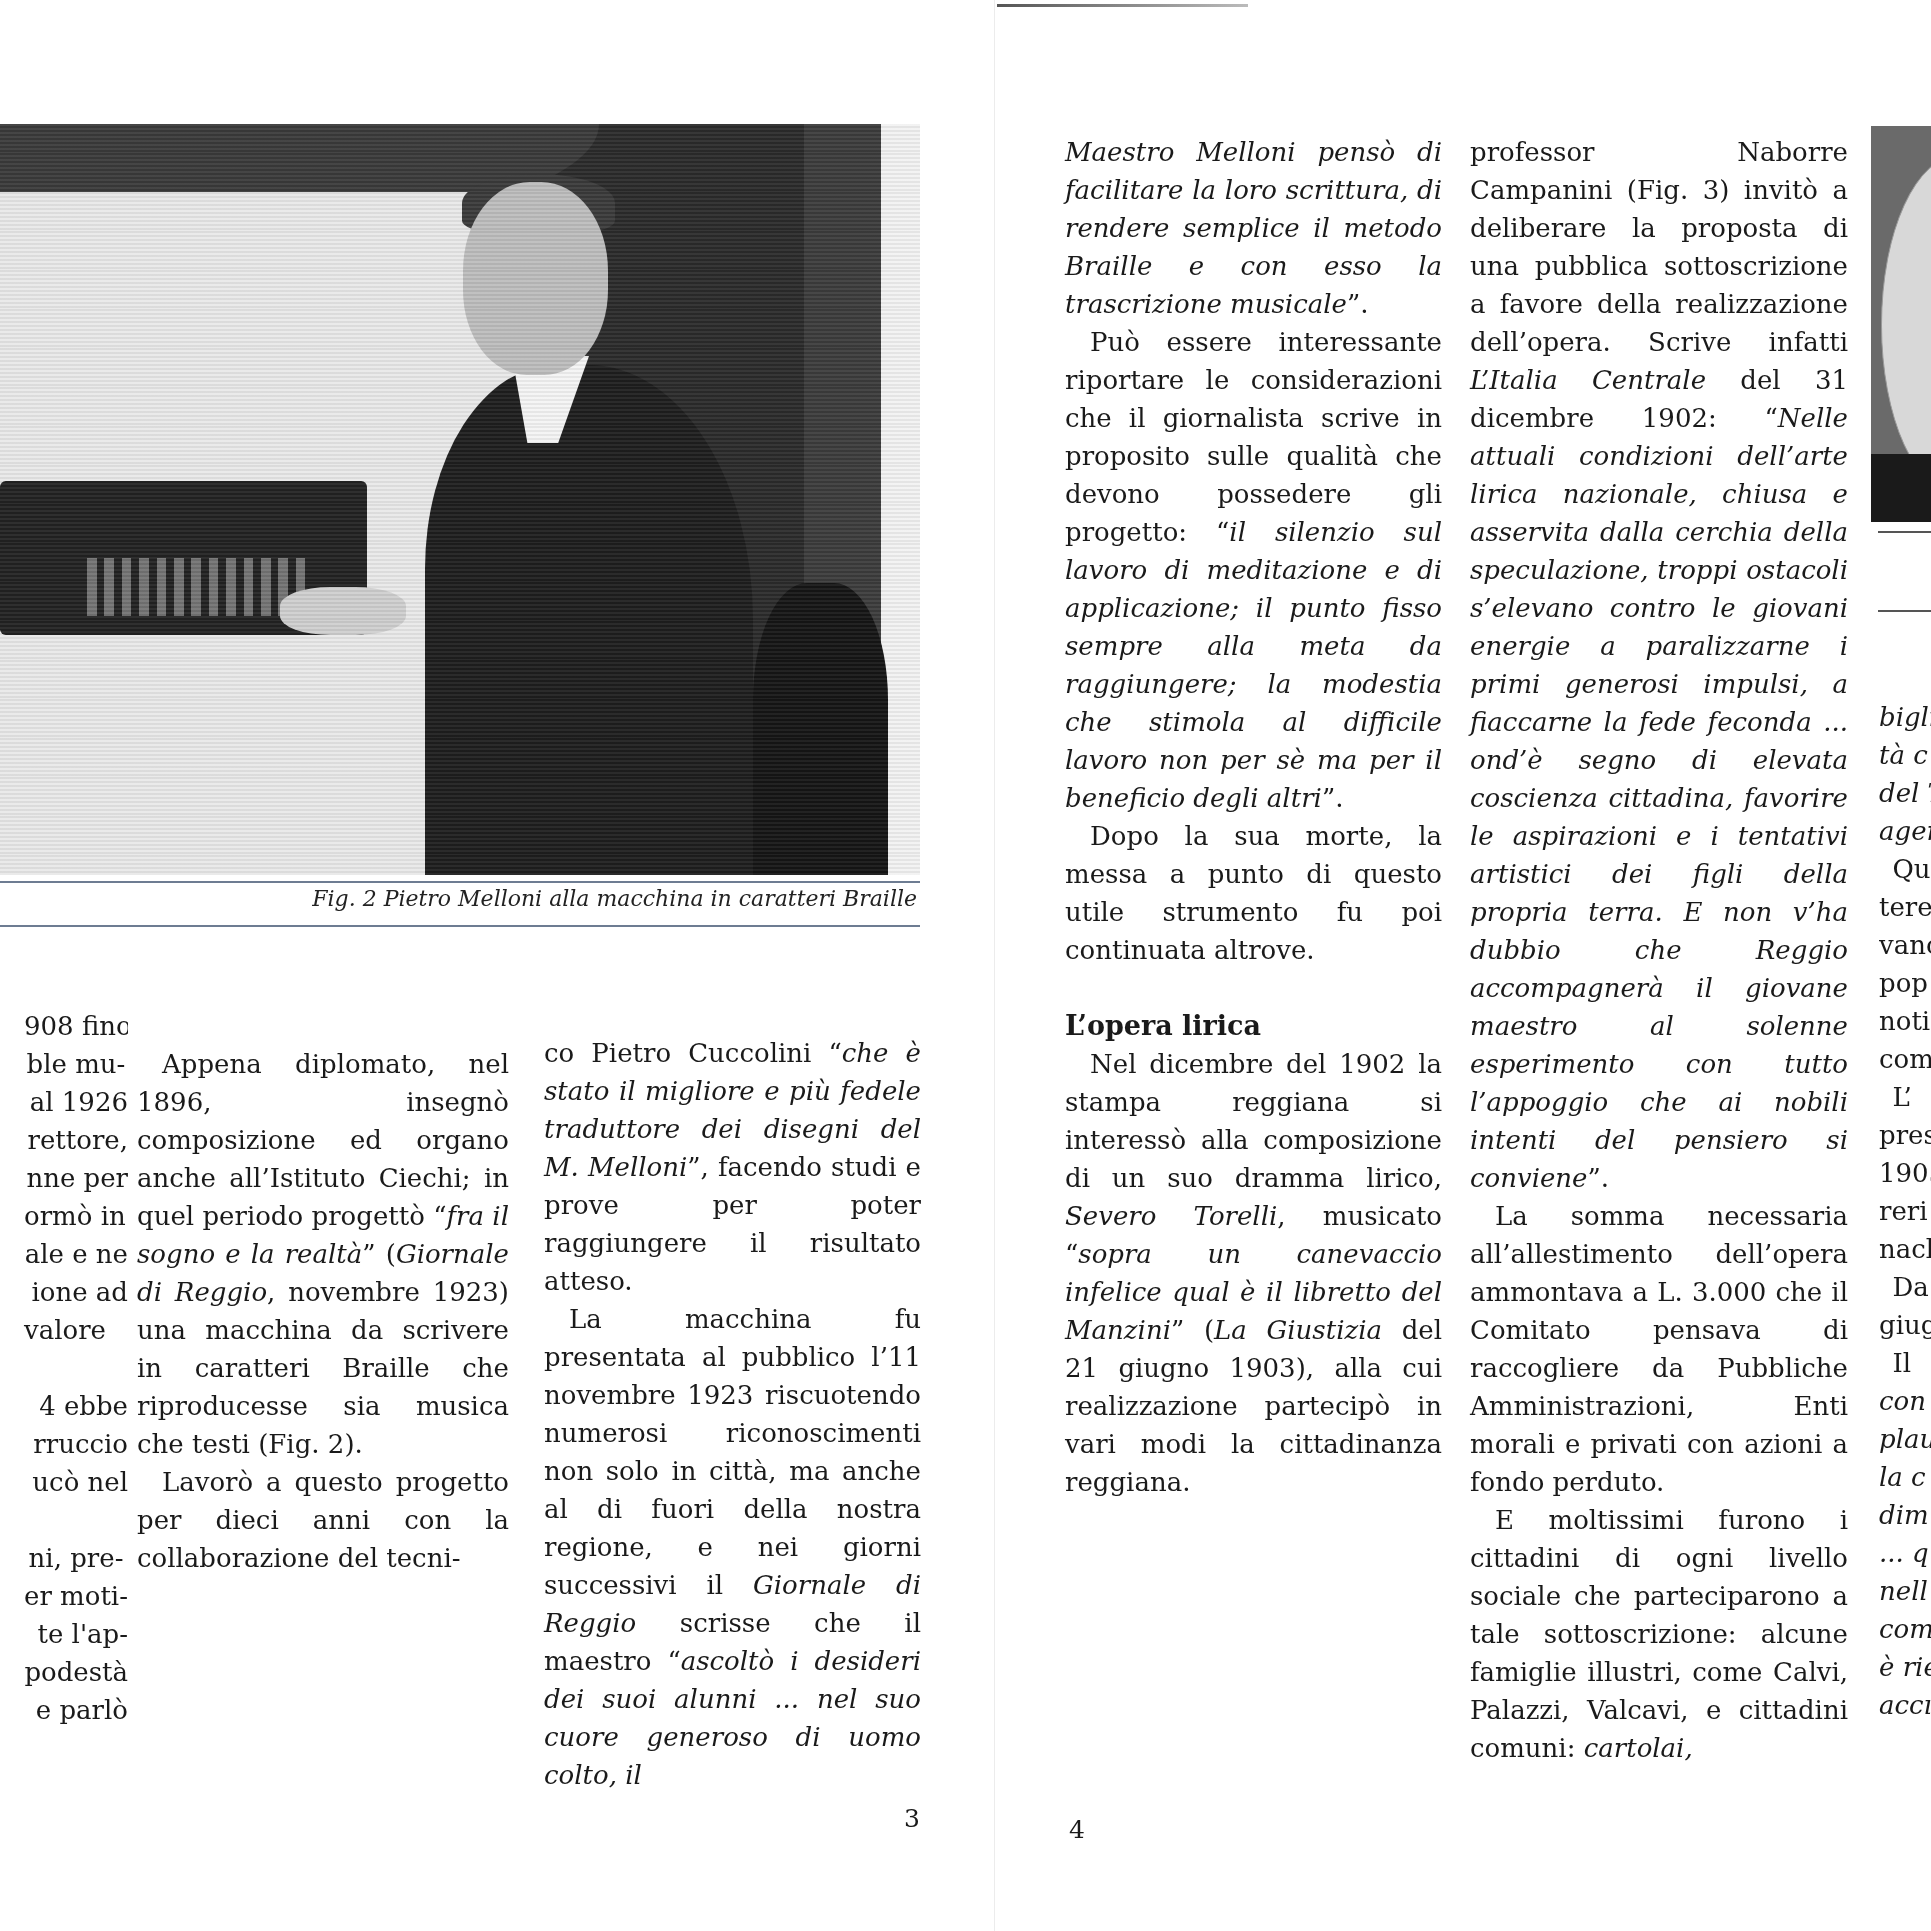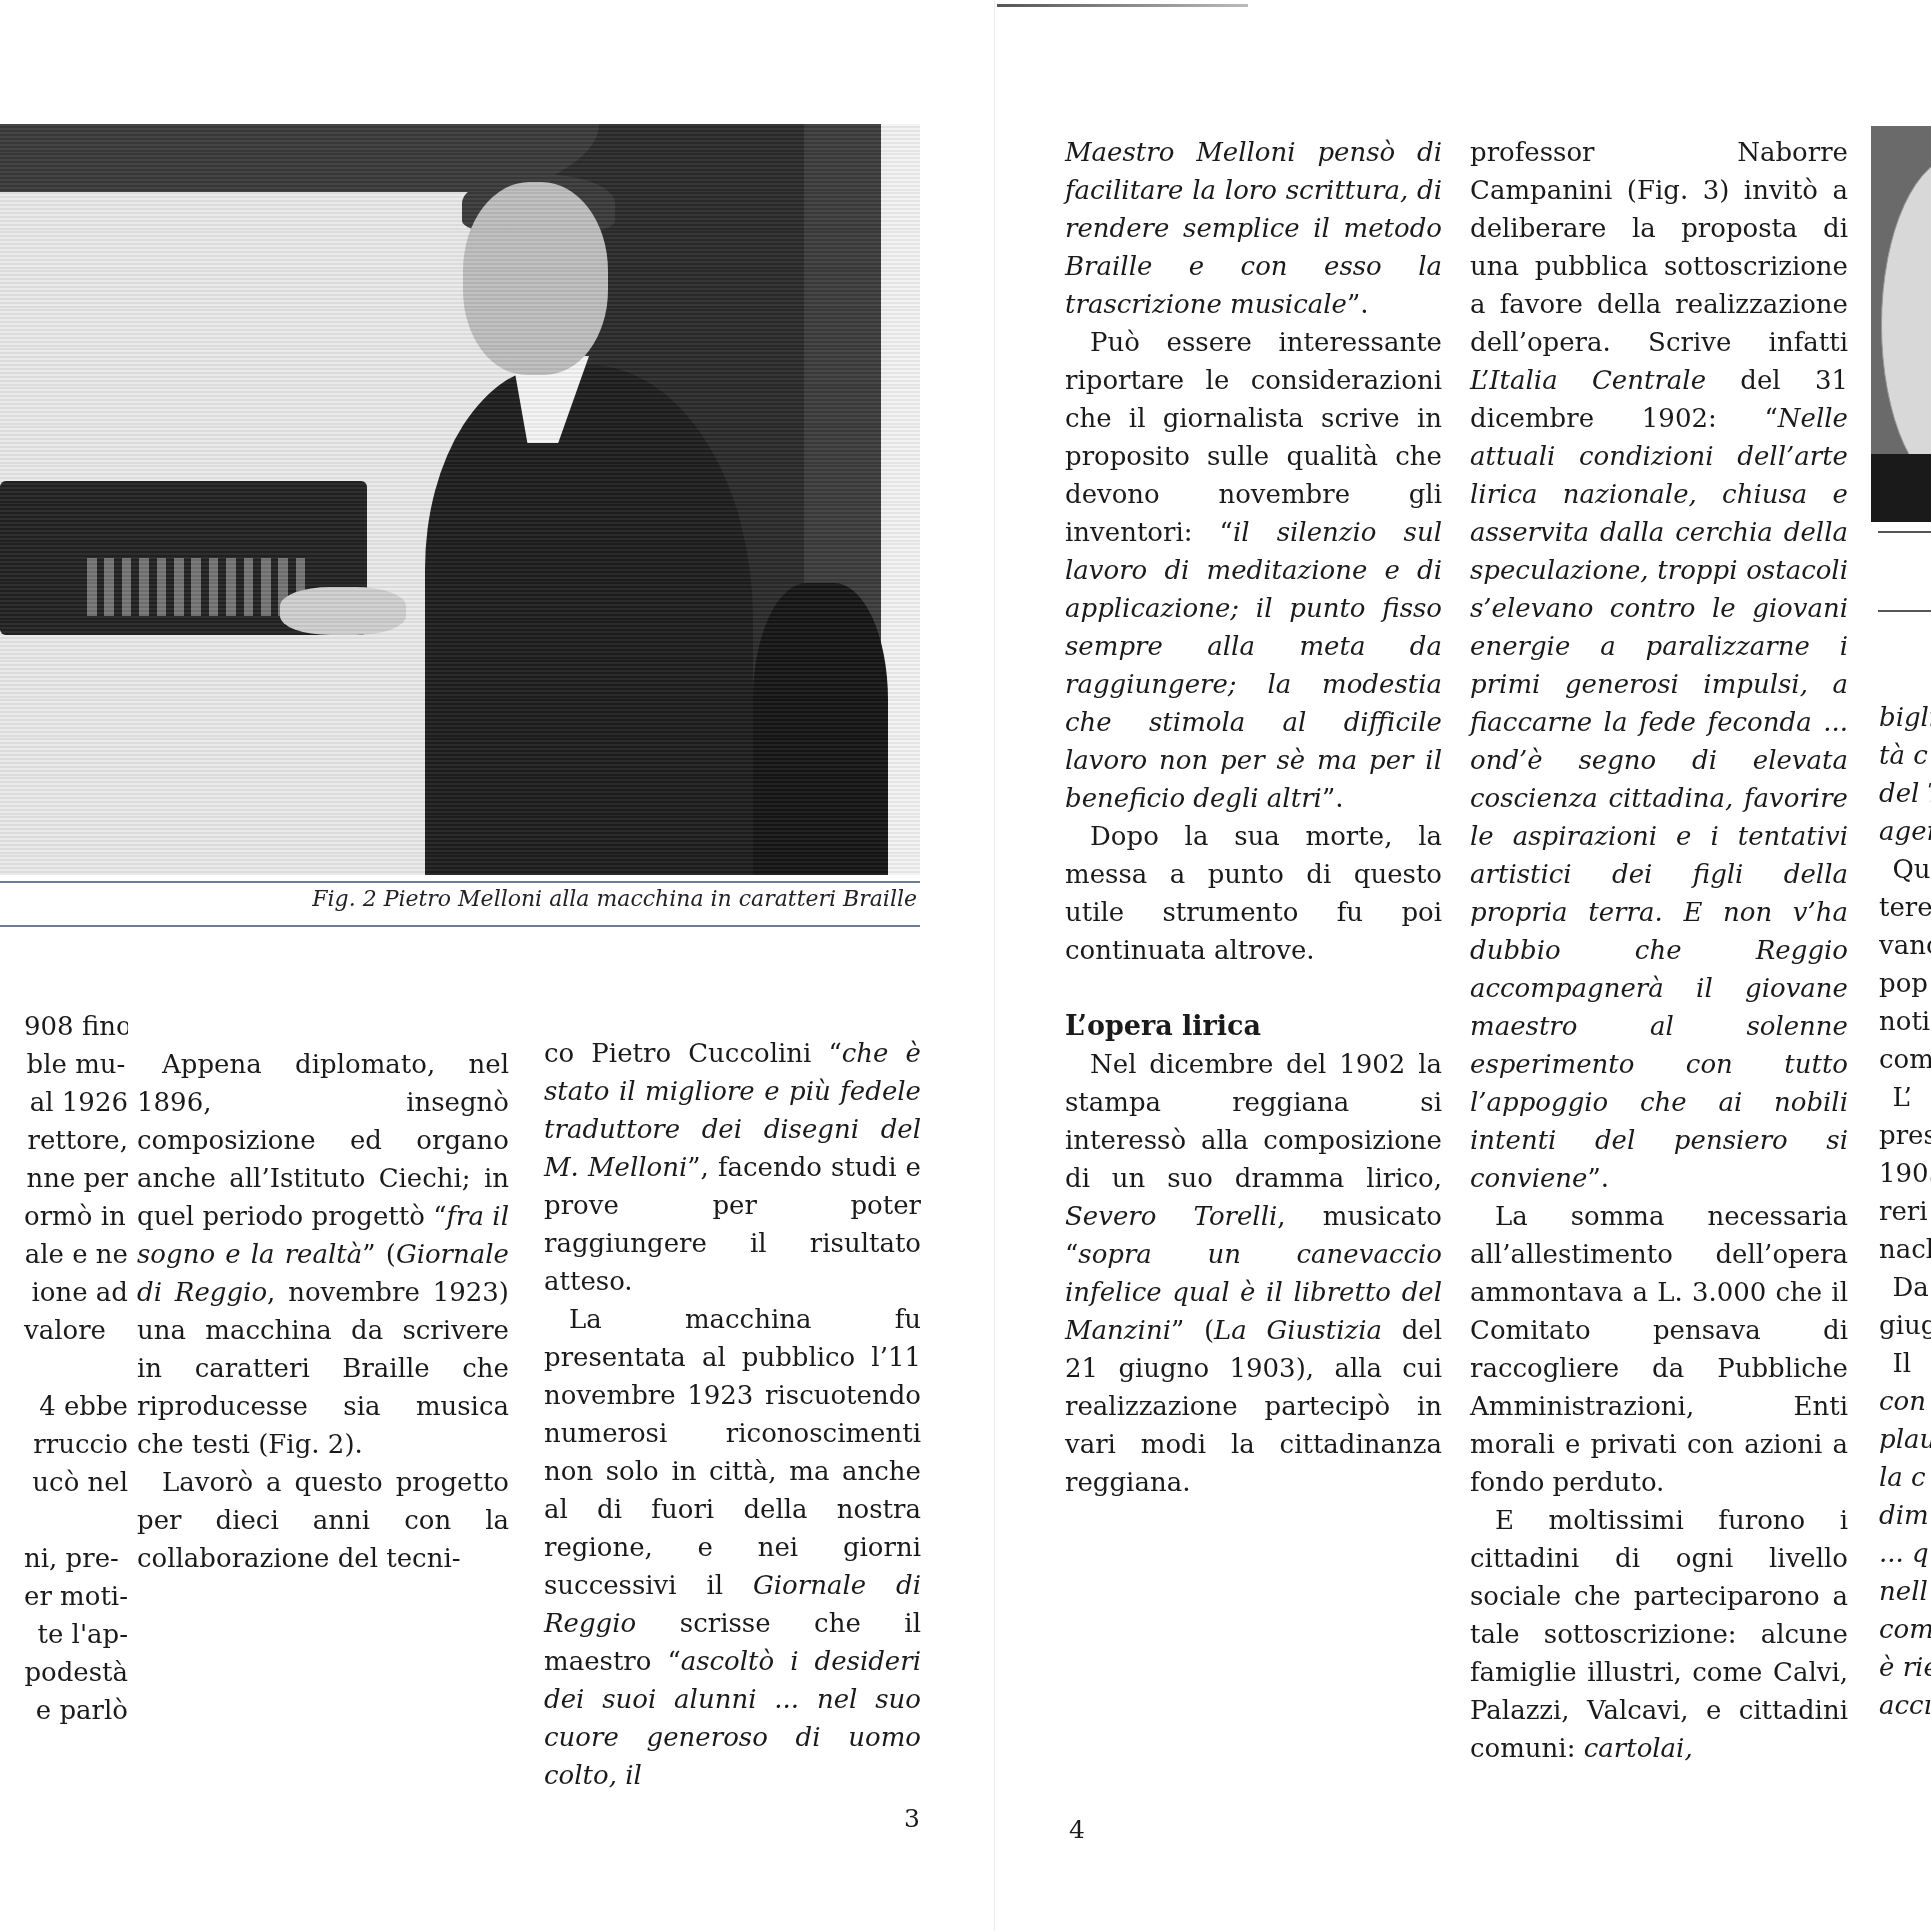--- a/index.html
+++ b/index.html
@@ -136,21 +136,21 @@
   <p style="text-align:right">nne per</p>
   <p style="text-align:left">ormò in</p>
   <p style="text-align:right">ale e ne</p>
   <p style="text-align:right">ione ad</p>
   <p style=""> valore</p>
   <p style="height:38px"></p>
   <p style="text-align:right">4 ebbe</p>
   <p style="text-align:right">rruccio</p>
   <p style="text-align:right">ucò nel</p>
   <p style="height:38px"></p>
-  <p style="text-align:left">ni, pre-</p>
+  <p style="text-align:center">ni, pre-</p>
   <p style="text-align:center">er moti-</p>
   <p style="text-align:right">te l'ap-</p>
   <p style="text-align:right">podestà</p>
   <p style="text-align:right">e parlò</p>
 </div>
 
 <div class="col" style="left:137px; top:1007px; width:372px;">
   <div class="gap"></div>
   <p class="indent"><span>Appena diplomato, nel 1896, insegnò composizione ed organo anche all’Istituto Ciechi; in quel periodo progettò “</span><i>fra il sogno e la realtà</i><span>” (</span><i>Giornale di Reggio</i><span>, novembre 1923) una macchina da scrivere in caratteri Braille che riproducesse sia musica che testi (Fig. 2).</span></p>
   <p class="indent">Lavorò a questo progetto per dieci anni con la collaborazione del tecni-</p>
@@ -158,21 +158,21 @@
 
 <div class="col" style="left:544px; top:1034px; width:377px;">
   <p><span>co Pietro Cuccolini “</span><i>che è stato il migliore e più fedele traduttore dei disegni del M. Melloni</i><span>”, facendo studi e prove per poter raggiungere il risultato atteso.</span></p>
   <p class="indent"><span>La macchina fu presentata al pubblico l’11 novembre 1923 riscuotendo numerosi riconoscimenti non solo in città, ma anche al di fuori della nostra regione, e nei giorni successivi il </span><i>Giornale di Reggio</i><span> scrisse che il maestro “</span><i>ascoltò i desideri dei suoi alunni ... nel suo cuore generoso di uomo colto, il</i></p>
 </div>
 
 <div class="pagenum" style="left:904px; top:1804px;">3</div>
 
 <div class="col" style="left:1065px; top:133px; width:377px;">
   <p><i>Maestro Melloni pensò di facilitare la loro scrittura, di rendere semplice il metodo Braille e con esso la trascrizione musicale</i><span>”.</span></p>
-  <p class="indent"><span>Può essere interessante riportare le considerazioni che il giornalista scrive in proposito sulle qualità che devono novembre gli inventori: “</span><i>il silenzio sul lavoro di meditazione e di applicazione; il punto fisso sempre alla meta da raggiungere; la modestia che stimola al difficile lavoro non per sè ma per il beneficio degli altri</i><span>”.</span></p>
+  <p class="indent"><span>Può essere interessante riportare le considerazioni che il giornalista scrive in proposito sulle qualità che devono possedere gli progetto: “</span><i>il silenzio sul lavoro di meditazione e di applicazione; il punto fisso sempre alla meta da raggiungere; la modestia che stimola al difficile lavoro non per sè ma per il beneficio degli altri</i><span>”.</span></p>
   <p class="indent">Dopo la sua morte, la messa a punto di questo utile strumento fu poi continuata altrove.</p>
   <div class="gap"></div>
   <h3 class="heading">L’opera lirica</h3>
   <p class="indent"><span>Nel dicembre del 1902 la stampa reggiana si interessò alla composizione di un suo dramma lirico, </span><i>Severo Torelli</i><span>, musicato “</span><i>sopra un canevaccio infelice qual è il libretto del Manzini</i><span>” (</span><i>La Giustizia</i><span> del 21 giugno 1903), alla cui realizzazione partecipò in vari modi la cittadinanza reggiana.</span></p>
 </div>
 
 <div class="col" style="left:1470px; top:133px; width:378px;">
   <p><span>professor Naborre Campanini (Fig. 3) invitò a deliberare la proposta di una pubblica sottoscrizione a favore della realizzazione dell’opera. Scrive infatti </span><i>L’Italia Centrale</i><span> del 31 dicembre 1902: “</span><i>Nelle attuali condizioni dell’arte lirica nazionale, chiusa e asservita dalla cerchia della speculazione, troppi ostacoli s’elevano contro le giovani energie a paralizzarne i primi generosi impulsi, a fiaccarne la fede feconda ... ond’è segno di elevata coscienza cittadina, favorire le aspirazioni e i tentativi artistici dei figli della propria terra. E non v’ha dubbio che Reggio accompagnerà il giovane maestro al solenne esperimento con tutto l’appoggio che ai nobili intenti del pensiero si conviene</i><span>”.</span></p>
   <p class="indent">La somma necessaria all’allestimento dell’opera ammontava a L. 3.000 che il Comitato pensava di raccogliere da Pubbliche Amministrazioni, Enti morali e privati con azioni a fondo perduto.</p>
   <p class="indent"><span>E moltissimi furono i cittadini di ogni livello sociale che parteciparono a tale sottoscrizione: alcune famiglie illustri, come Calvi, Palazzi, Valcavi, e cittadini comuni: </span><i>cartolai,</i></p>

